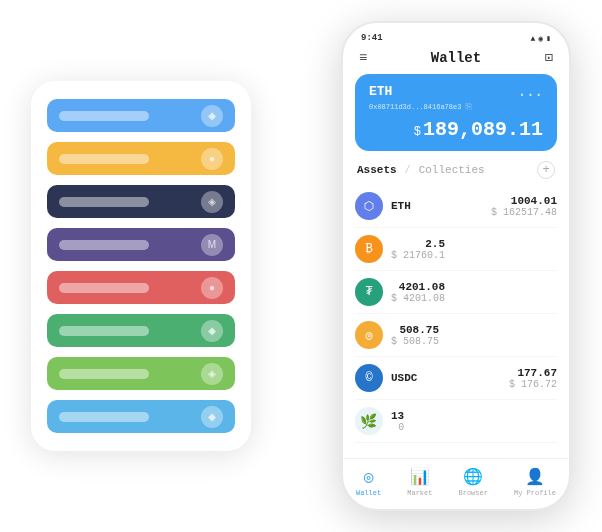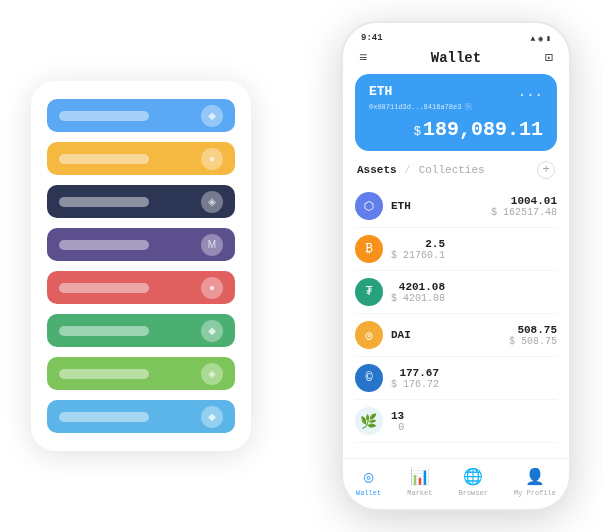--- a/index.html
+++ b/index.html
@@ -397,29 +397,29 @@
       <div class="asset-item">
         <div class="asset-icon usdt-icon">₮</div>
         <div class="asset-amounts">
           <div class="asset-amount">4201.08</div>
           <div class="asset-usd">$ 4201.08</div>
         </div>
       </div>
 
       <div class="asset-item">
         <div class="asset-icon dai-icon">◎</div>
-        <span class="asset-name">DAI</span>
         <div class="asset-amounts">
           <div class="asset-amount">508.75</div>
           <div class="asset-usd">$ 508.75</div>
         </div>
       </div>
 
       <div class="asset-item">
         <div class="asset-icon usdc-icon">©</div>
+        <span class="asset-name">USDC</span>
         <div class="asset-amounts">
           <div class="asset-amount">177.67</div>
           <div class="asset-usd">$ 176.72</div>
         </div>
       </div>
 
       <div class="asset-item">
         <div class="asset-icon tft-icon" style="font-size:14px;">🌿</div>
         <div class="asset-amounts">
           <div class="asset-amount">13</div>

